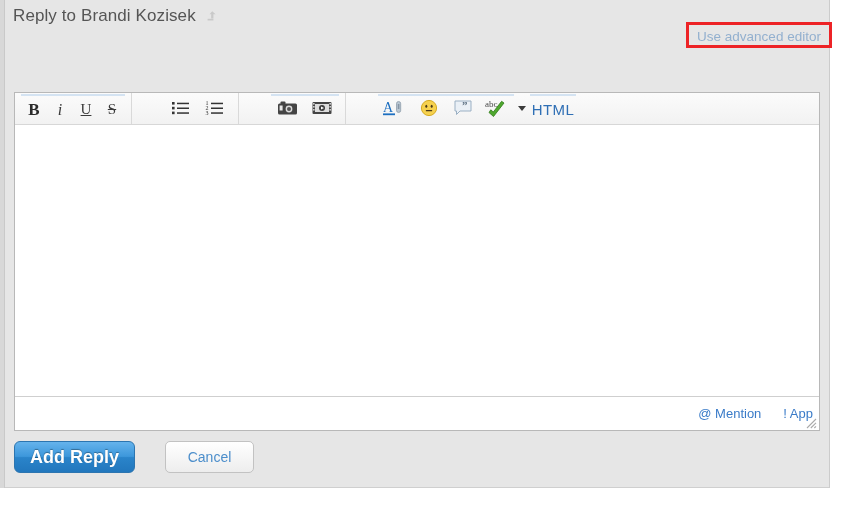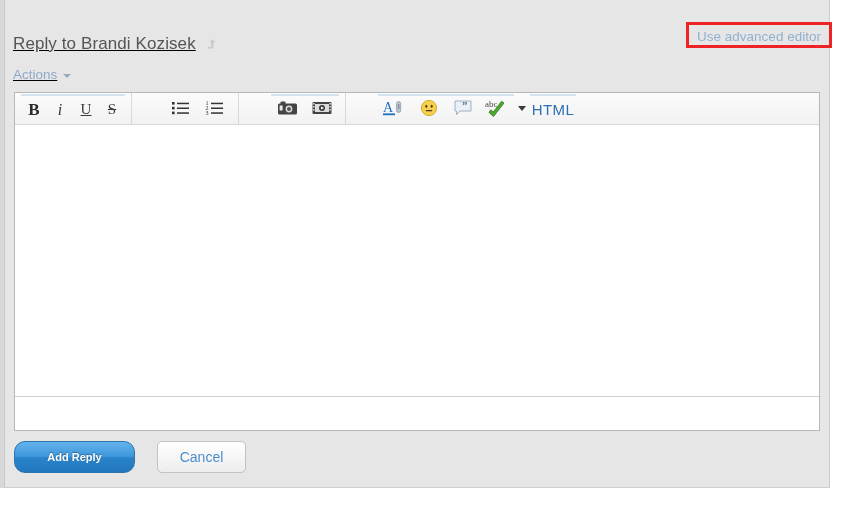--- a/index.html
+++ b/index.html
@@ -36,24 +36,23 @@
     height: 488px;
     background: #d8d8d8;
     border-right: 1px solid #c9c9c9;
     box-sizing: border-box;
   }
 
   
   #header {
     position: absolute;
     left: 13px;
-    top: 32px;
+    top: 4px;
     width: 640px;
     height: 60px;
-    text-decoration: underline;
   }
   .title-row {
     display: flex;
     align-items: center;
     height: 24px;
   }
   .page-title {
     font-size: 17px;
     color: #555555;
     letter-spacing: .1px;
@@ -203,35 +202,35 @@
   #btnrow {
     position: absolute;
     left: 14px;
     top: 441px;
     display: flex;
     align-items: center;
   }
   .btn-primary {
     width: 121px;
     height: 32px;
-    border-radius: 11px;
+    border-radius: 6px;
     border: 1px solid #2c75b0;
     background: linear-gradient(to bottom, #65b3ec 0%, #3d97db 48%, #2a84ca 52%, #2277bd 100%);
     color: #ffffff;
-    font-size: 11px;
+    font-size: 18px;
     font-weight: bold;
     display: flex;
     align-items: center;
     justify-content: center;
     text-shadow: 0 -1px 1px rgba(0,0,0,.35);
     box-sizing: border-box;
     cursor: pointer;
   }
   .btn-secondary {
-    margin-left: 22px;
+    margin-left: 30px;
     width: 89px;
     height: 32px;
     border-radius: 5px;
     border: 1px solid #c2c2c2;
     background: linear-gradient(to bottom, #ffffff 0%, #f6f6f6 50%, #ededed 100%);
     color: #4c8ecb;
     font-size: 14px;
     display: flex;
     align-items: center;
     justify-content: center;
@@ -250,24 +249,20 @@
 
   <div id="header">
     <div class="title-row">
       <span class="page-title">Reply to Brandi Kozisek</span>
       <span class="flag-icon">
         <svg width="14" height="14" viewBox="0 0 14 14" aria-hidden="true">
           <path d="M7.2 1.2 L10.6 4.2 L8.4 4.2 L8.4 8.6 L6.2 8.6 L6.2 4.2 L4.6 4.2 Z" fill="#c9c9c9"></path>
           <rect x="2.6" y="8.8" width="5.8" height="1.7" fill="#c9c9c9"></rect>
         </svg>
       </span>
-    </div>
-    <div class="actions-row">
-      <span class="actions-label">Actions</span>
-      <span class="caret"></span>
     </div>
   </div>
 
   <div id="adv-wrap"></div>
   <div id="adv-link">Use advanced editor</div>
 
   <div id="editor">
 
     <div id="toolbar">
 
@@ -391,20 +386,31 @@
         </div>
         <div class="tbtn wide" style="width:46px">
           <span class="html-label">HTML</span>
         </div>
       </div>
 
     </div>
 
     <div id="compose" aria-placeholder=""></div>
 
+    <div id="edfooter">
+      <span class="foot-link">@ Mention</span>
+      <span class="foot-link">! App</span>
+      <span id="resize-grip">
+        <svg width="13" height="13" viewBox="0 0 13 13" aria-hidden="true">
+          <path d="M12 3 L3 12" stroke="#aaaaaa" stroke-width="1.1"></path>
+          <path d="M12 6.8 L6.8 12" stroke="#aaaaaa" stroke-width="1.1"></path>
+          <path d="M12 10.3 L10.3 12" stroke="#aaaaaa" stroke-width="1.1"></path>
+        </svg>
+      </span>
+    </div>
 
   </div>
 
   <div id="btnrow">
     <div class="btn-primary">Add Reply</div>
     <div class="btn-secondary">Cancel</div>
   </div>
 
 </div>
 

